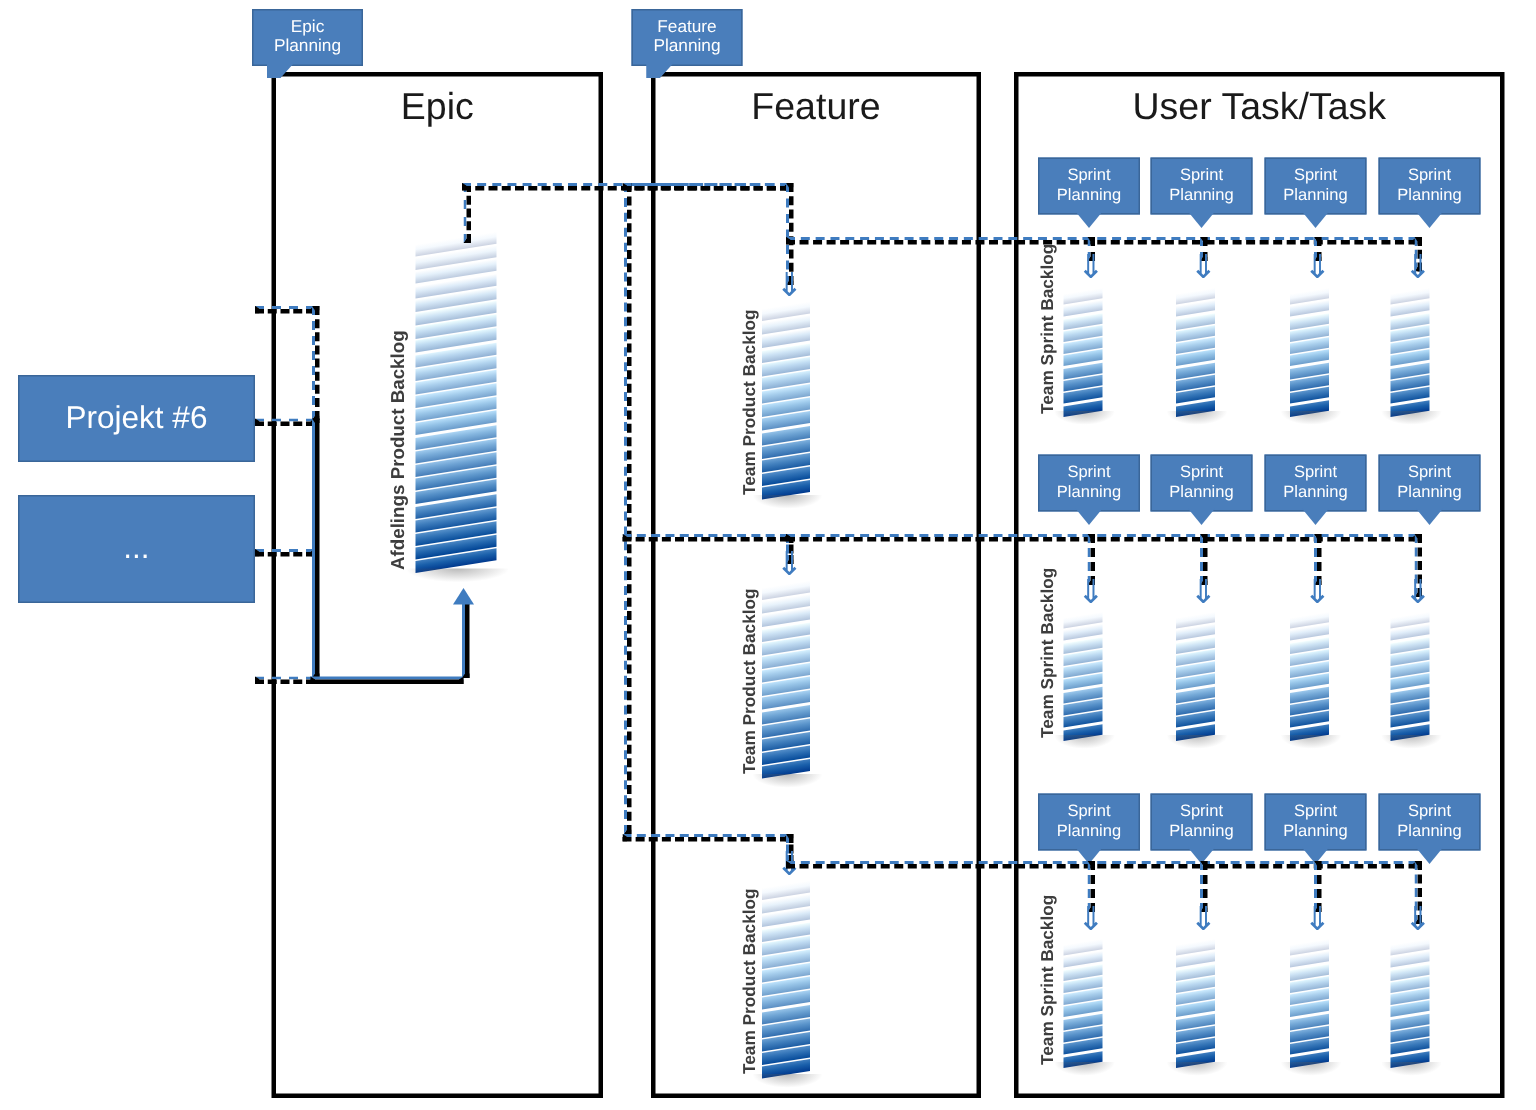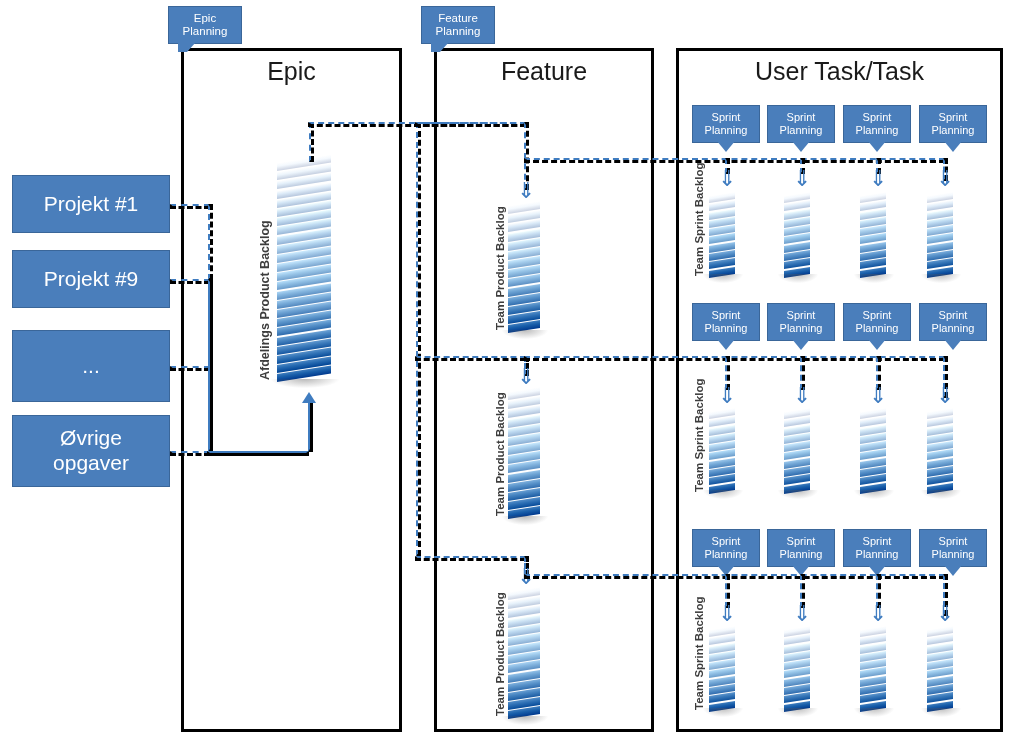--- a/index.html
+++ b/index.html
@@ -81,32 +81,25 @@
 Planning</span>
     <span class="tail tail-left"></span>
   </div>
 
   <div class="abs callout" style="left:421px;top:6px;width:74px;height:38px;font-size:11.5px;">
     <span style="white-space:pre-line;">Feature
 Planning</span>
     <span class="tail tail-left"></span>
   </div>
 
-  <div class="abs projbox" style="left:12px;top:175px;width:158px;height:58px;">
-    <span style="white-space:pre-line;">Projekt #1</span>
-  </div>
   <div class="abs projbox" style="left:12px;top:250px;width:158px;height:58px;">
-    <span style="white-space:pre-line;">Projekt #9</span>
+    <span style="white-space:pre-line;">Projekt #6</span>
   </div>
   <div class="abs projbox" style="left:12px;top:330px;width:158px;height:72px;">
     <span style="white-space:pre-line;">...</span>
-  </div>
-  <div class="abs projbox two-line" style="left:12px;top:415px;width:158px;height:72px;">
-    <span style="white-space:pre-line;">Øvrige
-opgaver</span>
   </div>
 
   <div class="abs hline dash" style="left:170px;top:204px;width:40px;"></div>
   <div class="abs hline dash" style="left:170px;top:279px;width:40px;"></div>
   <div class="abs hline dash" style="left:170px;top:366px;width:40px;"></div>
   <div class="abs hline dash" style="left:170px;top:451px;width:40px;"></div>
 
   <div class="abs vline dash" style="left:208px;top:204px;height:76px;"></div>
 
   <div class="abs vline solid" style="left:208px;top:279px;height:173px;"></div>

